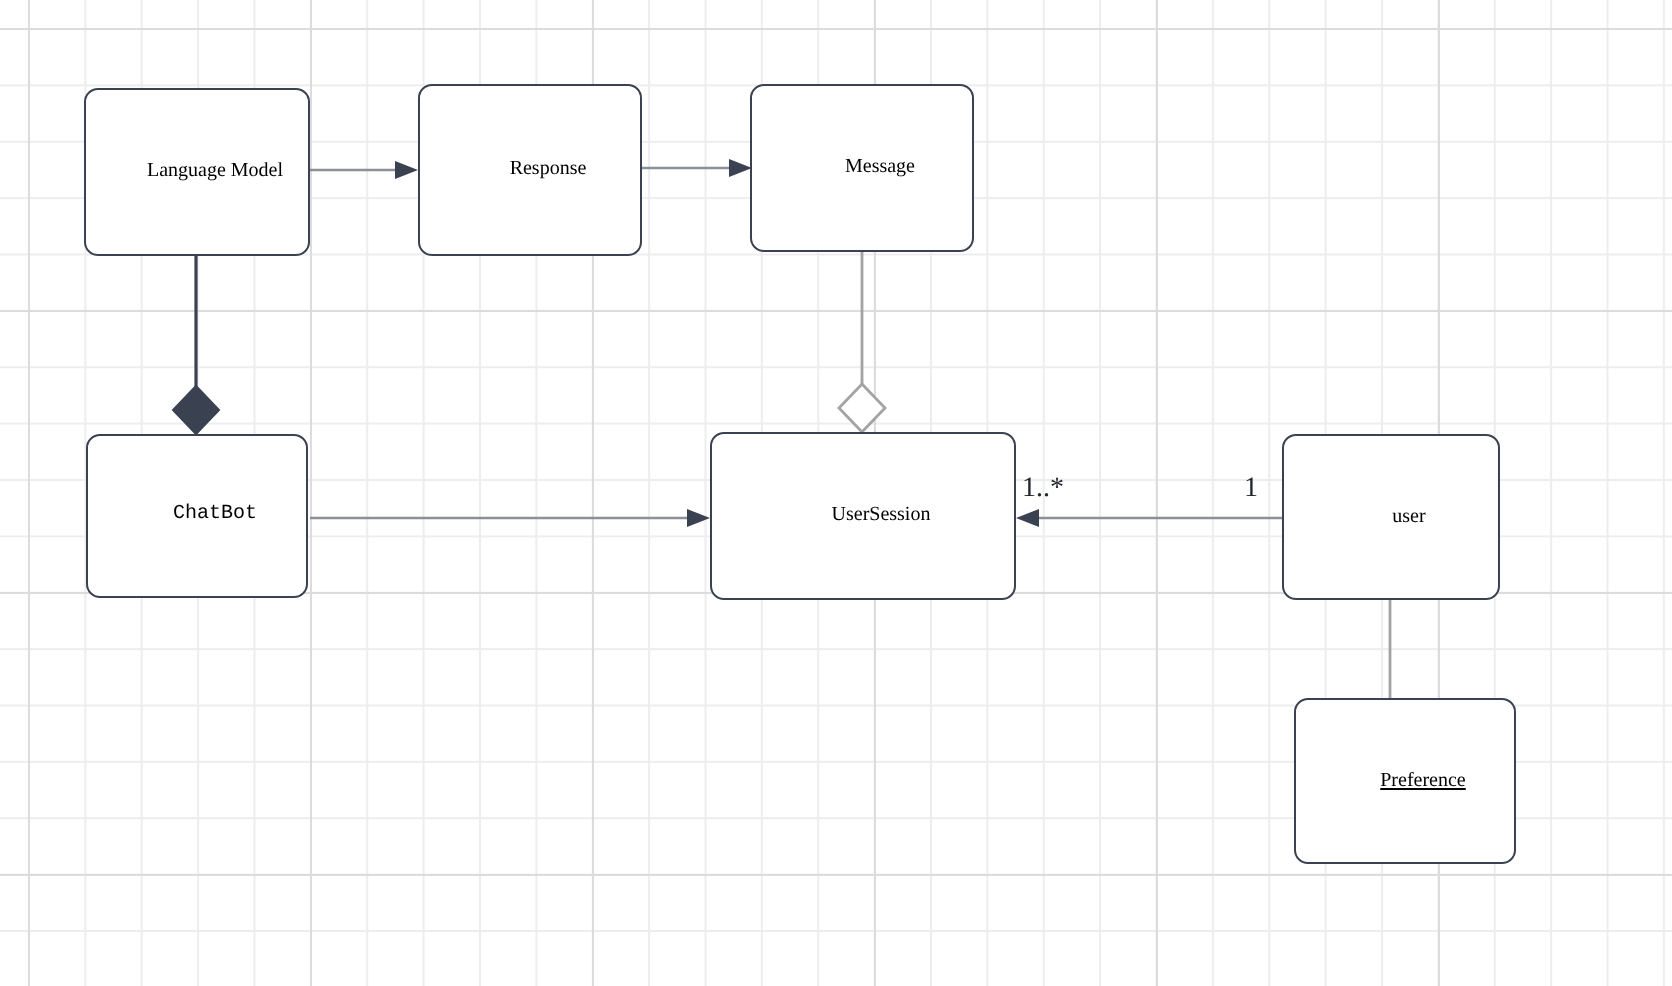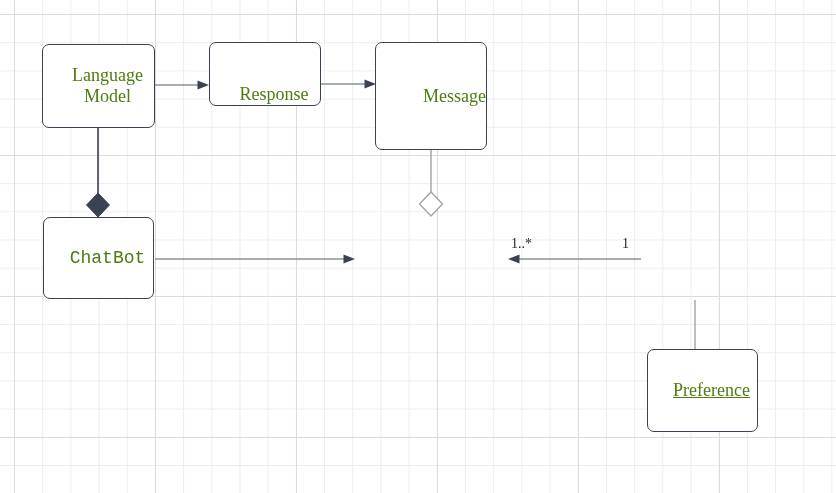--- a/index.html
+++ b/index.html
@@ -26,23 +26,23 @@
   .node {
     position: absolute;
     box-sizing: border-box;
     background: #ffffff;
     border: 1.5px solid #3a4150;
     border-radius: 7px;
     display: flex;
     align-items: center;
     justify-content: center;
     text-align: center;
-    font-size: 18px;
+    font-size: 10px;
     line-height: 1.15;
-    color: #4d7c0f;
+    color: #000000;
     padding-left: 18px;
   }
   .node .lbl { display: inline-block; }
   .node .lbl.narrow { max-width: 80px; }
   .edge-line { stroke: #8a8f99; stroke-width: 1.3; }
   .edge-line.dark { stroke: #3a4150; stroke-width: 1.6; }
   .edge-line.light { stroke: #a3a3a3; stroke-width: 1.4; }
   .arrowhead { fill: #3a4150; stroke: none; }
   .diamond-filled { fill: #3a4150; stroke: #3a4150; stroke-width: 1; }
   .diamond-open { fill: #ffffff; stroke: #a3a3a3; stroke-width: 1.4; }
@@ -94,31 +94,37 @@
     <g>
       <line class="edge-line light" x1="695" y1="300" x2="695" y2="349"></line>
     </g>
 
   </svg>
 
   <div class="node" style="left:42px; top:44px; width:113px; height:84px;">
     <span class="lbl narrow">Language Model</span>
   </div>
 
-  <div class="node" style="left:209px; top:42px; width:112px; height:64px;align-items:flex-end;">
+  <div class="node" style="left:209px; top:42px; width:112px; height:86px;">
     <span class="lbl">Response</span>
   </div>
 
-  <div class="node" style="left:375px; top:42px; width:112px; height:108px;justify-content:flex-end;">
+  <div class="node" style="left:375px; top:42px; width:112px; height:84px;">
     <span class="lbl">Message</span>
   </div>
 
   <div class="node" style="left:43px; top:217px; width:111px; height:82px;font-family:Liberation Mono, monospace;">
     <span class="lbl">ChatBot</span>
   </div>
 
+  <div class="node" style="left:355px; top:216px; width:153px; height:84px;">
+    <span class="lbl">UserSession</span>
+  </div>
 
+  <div class="node" style="left:641px; top:217px; width:109px; height:83px;">
+    <span class="lbl">user</span>
+  </div>
 
   <div class="node" style="left:647px; top:349px; width:111px; height:83px;text-decoration:underline;">
     <span class="lbl">Preference</span>
   </div>
 
 </div>
 
 </body></html>

